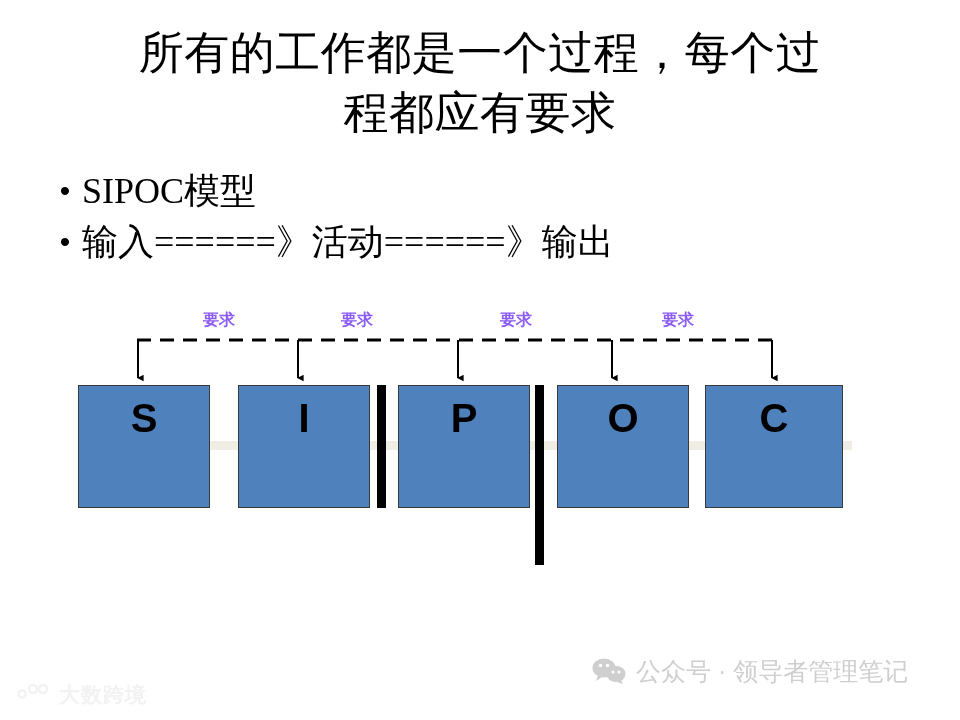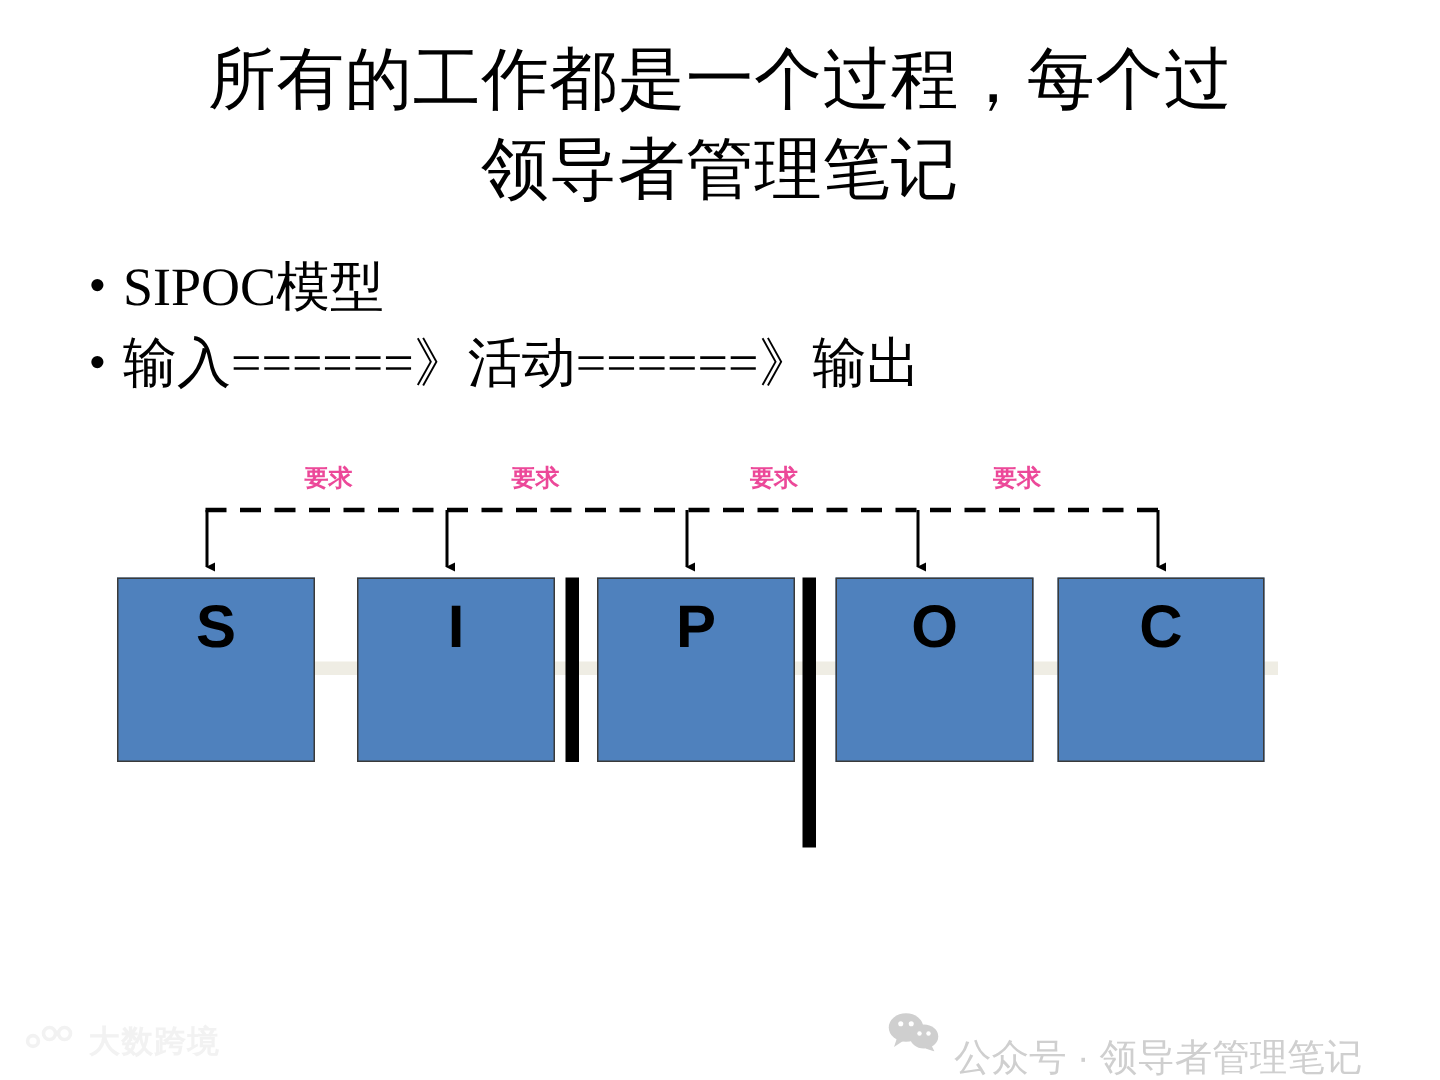--- a/index.html
+++ b/index.html
@@ -63,21 +63,21 @@
   #diagram {
     position: absolute;
     left: 0;
     top: 0;
     width: 960px;
     height: 720px;
     pointer-events: none;
   }
   .req-label {
     position: absolute;
-    color: #ec4899;
+    color: #8b5cf6;
     font-family: "Liberation Serif", "DejaVu Serif", serif;
     font-weight: bold;
     font-size: 16px;
     line-height: 1;
     white-space: nowrap;
     transform: translateX(-50%);
   }
 
   .box {
     position: absolute;
@@ -114,21 +114,21 @@
     position: absolute;
     left: 592px;
     top: 658px;
     display: flex;
     align-items: center;
     color: #CFCFCF;
     font-size: 25px;
     line-height: 1;
     white-space: nowrap;
   }
-  #wechat-watermark .wm-text { margin-left: 10px; margin-top: 35px; }
+  #wechat-watermark .wm-text { margin-left: 10px; }
 
   #brand-watermark {
     position: absolute;
     left: 8px;
     top: 683px;
     display: flex;
     align-items: center;
     color: #F2F2F2;
     font-size: 21px;
     font-weight: bold;
@@ -136,21 +136,21 @@
     white-space: nowrap;
   }
   #brand-watermark .bw-text { margin-left: 7px; letter-spacing: 1px; }
 </style>
 </head>
 <body>
 
 <div id="slide">
 
   <div id="title">所有的工作都是一个过程，每个过
-领导者管理笔记</div>
+程都应有要求</div>
 
   <div id="bullets">
     <div class="bullet">
       <span class="bullet-mark">•</span>
       <span class="bullet-text">SIPOC模型</span>
     </div>
     <div class="bullet">
       <span class="bullet-mark">•</span>
       <span class="bullet-text">输入======》活动======》输出</span>
     </div>

